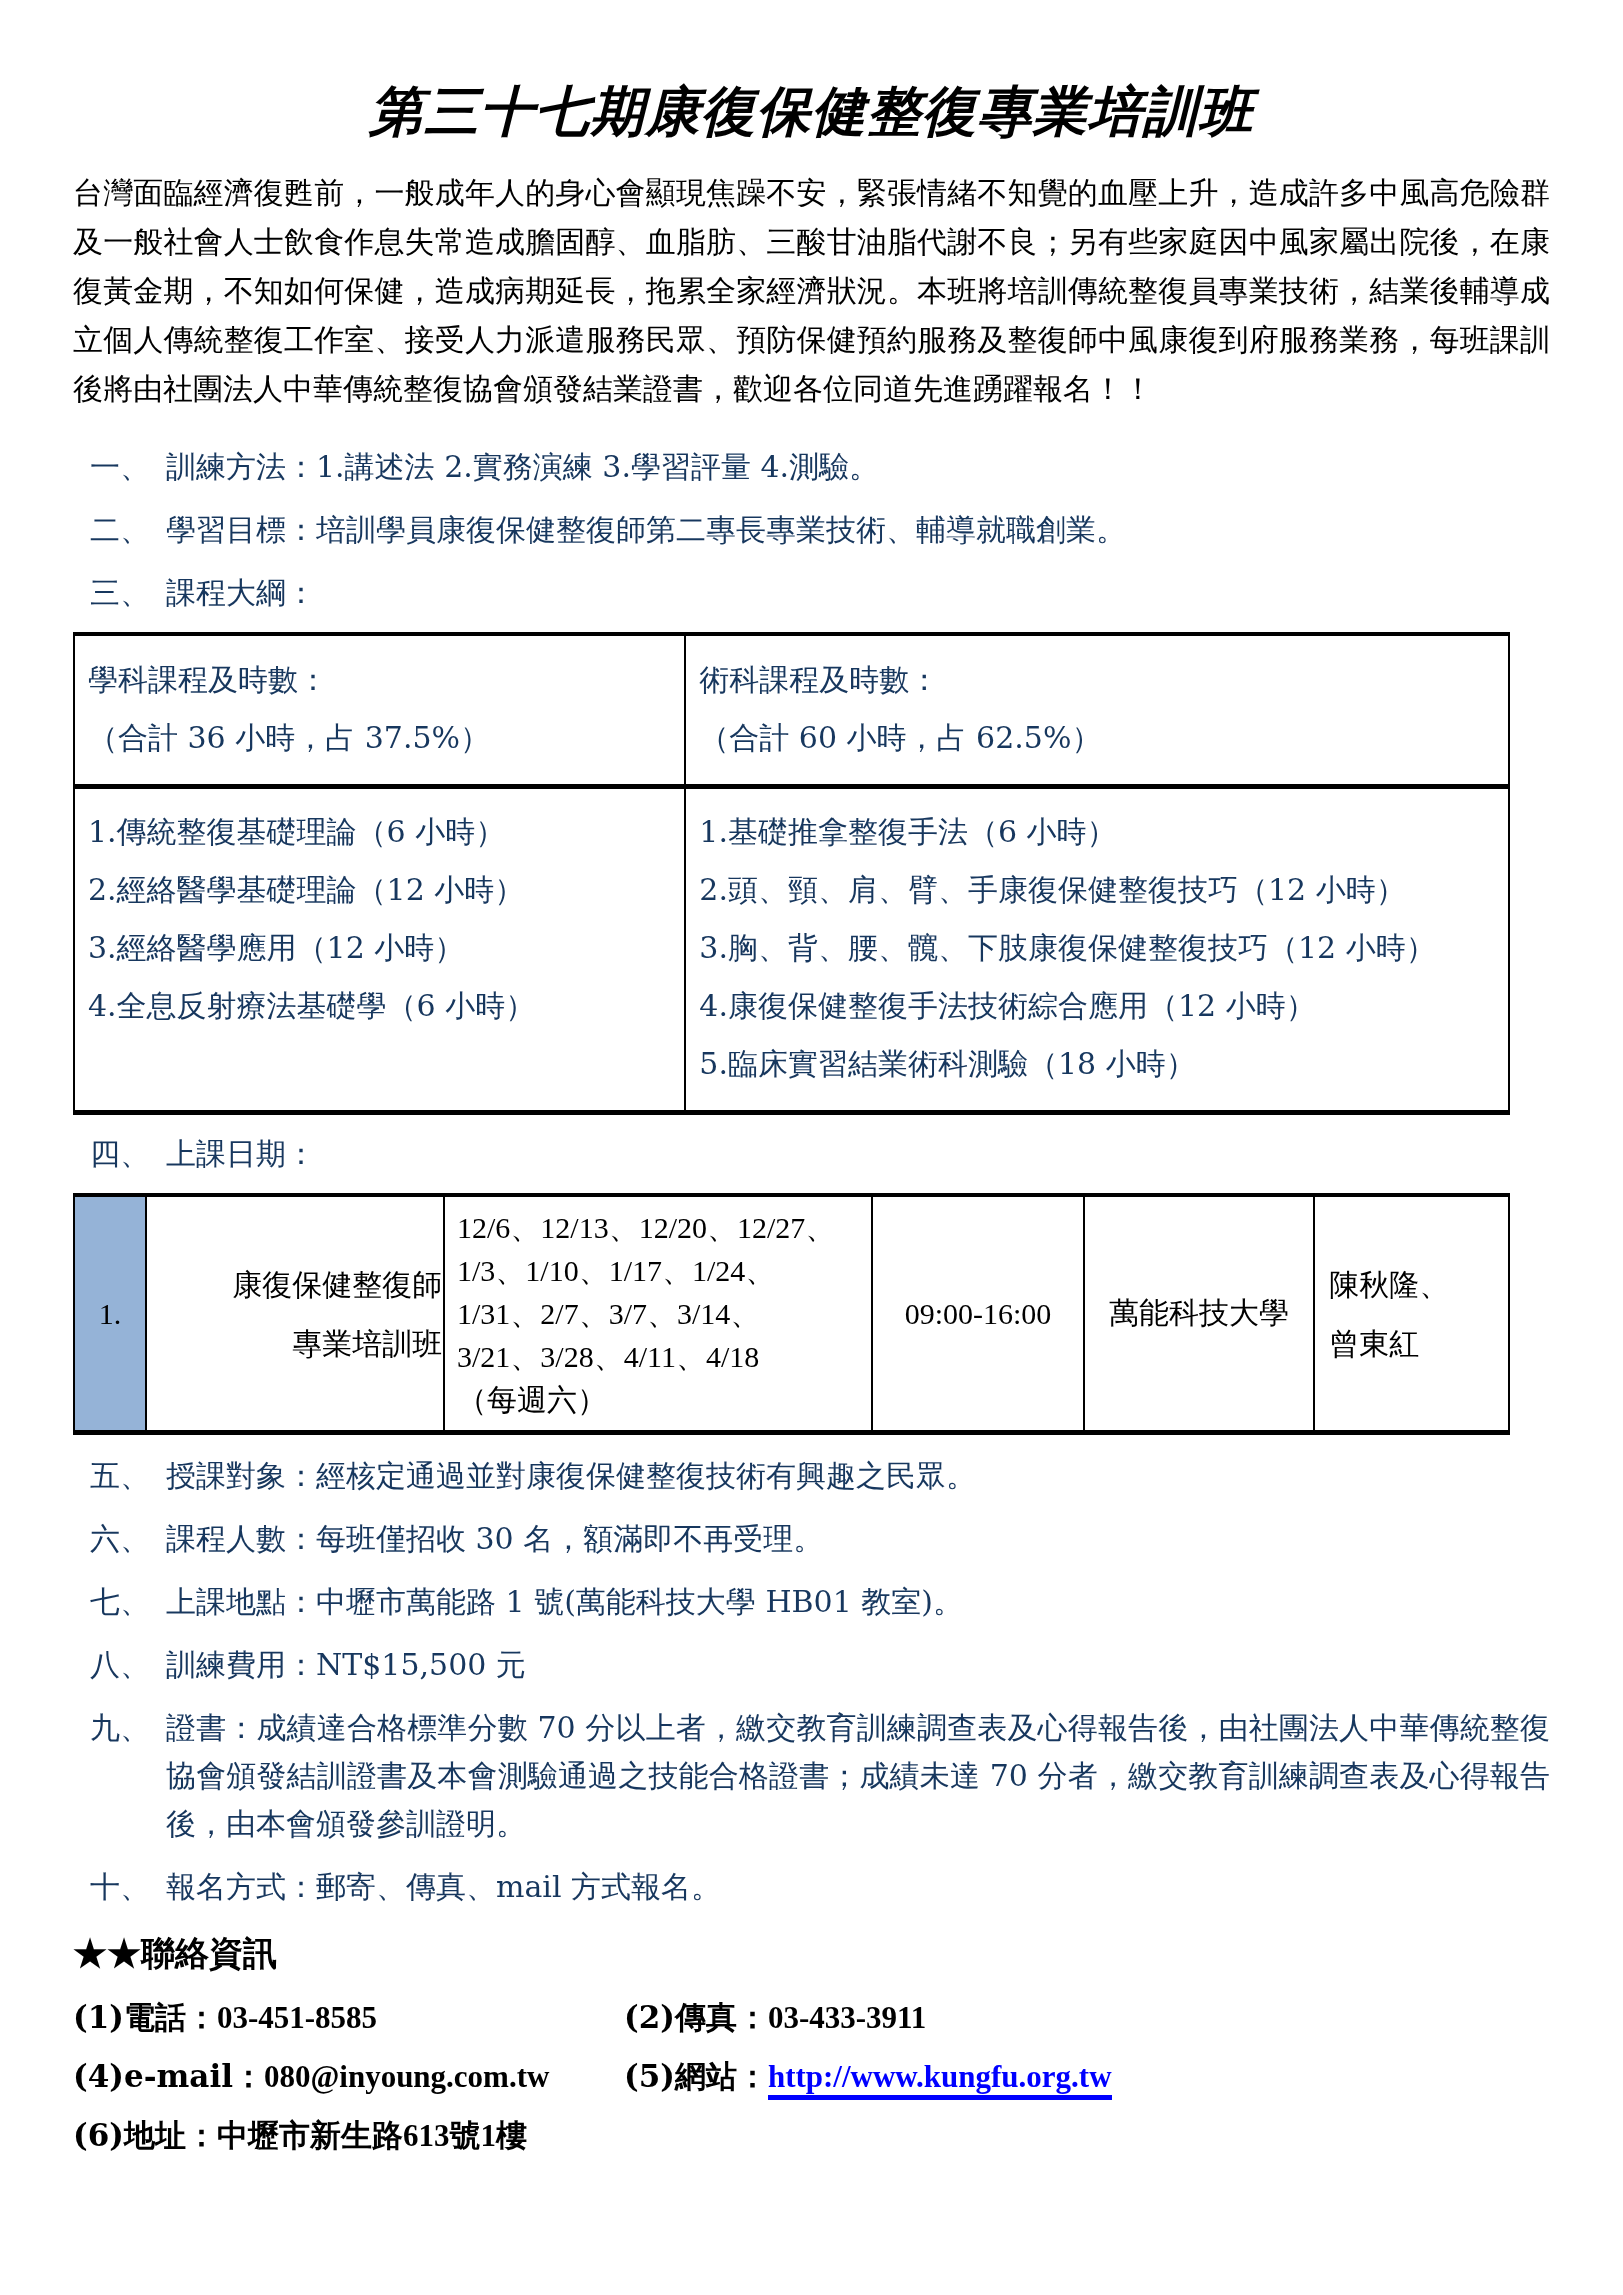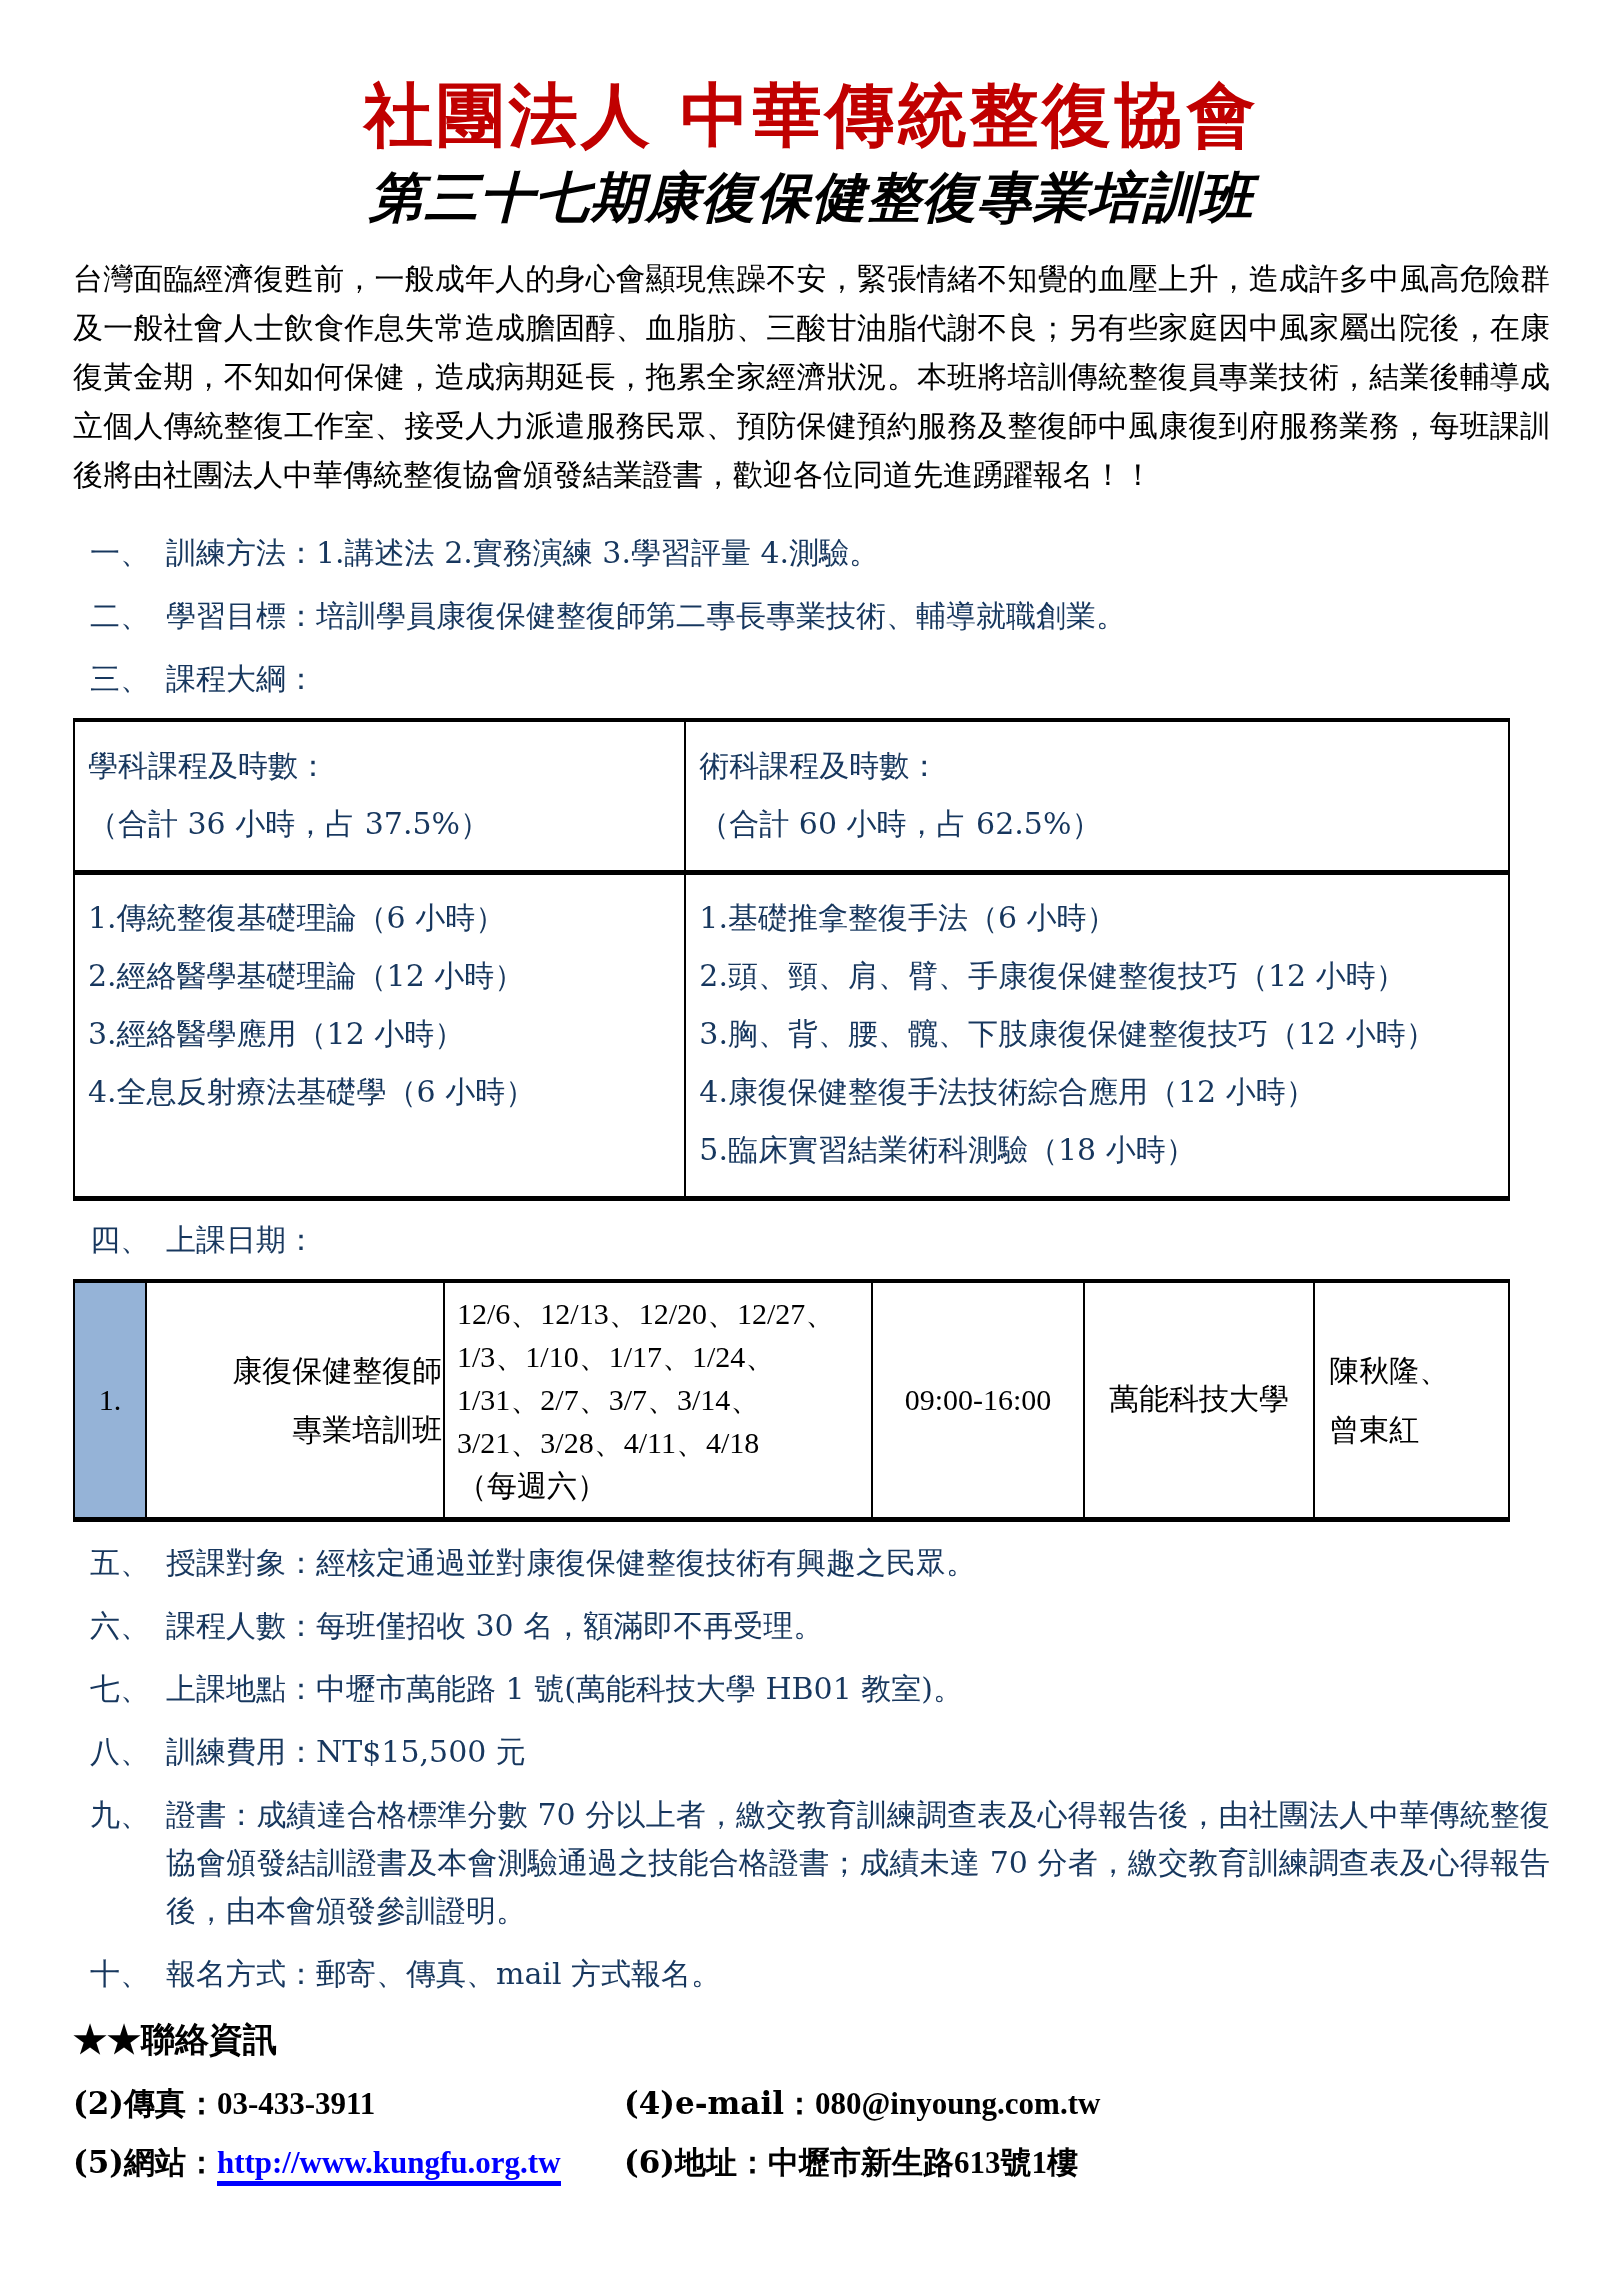--- a/index.html
+++ b/index.html
@@ -69,21 +69,20 @@
     font-size: 31px; font-weight: bold; line-height: 41px; color:#000;
   }
   .contact-entry .val { font-family: "Liberation Serif", "DejaVu Serif", serif; }
   a.website { color: #0000FF; text-decoration: none; border-bottom: 5.9px solid #0000FF; padding-bottom: 0.7px; }
 </style>
 </head>
 <body>
 
 <div class="page">
 
-  <h1 class="doc-title">社團法人 中華傳統整復協會</h1>
   <div class="doc-subtitle">第三十七期康復保健整復專業培訓班</div>
 
   <p class="intro">台灣面臨經濟復甦前，一般成年人的身心會顯現焦躁不安，緊張情緒不知覺的血壓上升，造成許多中風高危險群及一般社會人士飲食作息失常造成膽固醇、血脂肪、三酸甘油脂代謝不良；另有些家庭因中風家屬出院後，在康復黃金期，不知如何保健，造成病期延長，拖累全家經濟狀況。本班將培訓傳統整復員專業技術，結業後輔導成立個人傳統整復工作室、接受人力派遣服務民眾、預防保健預約服務及整復師中風康復到府服務業務，每班課訓後將由社團法人中華傳統整復協會頒發結業證書，歡迎各位同道先進踴躍報名！！</p>
 
   <div class="item">
     <span class="num">一、</span>
     <span class="txt">訓練方法：1.講述法 2.實務演練 3.學習評量 4.測驗。</span>
   </div>
   <div class="item">
     <span class="num">二、</span>
@@ -188,20 +187,23 @@
   </div>
   <div class="item">
     <span class="num">十、</span>
     <span class="txt">報名方式：郵寄、傳真、mail 方式報名。</span>
   </div>
 
   <div class="contact-heading">★★聯絡資訊</div>
 
   <div class="contact-grid">
     <div class="contact-entry">
+      <span class="lbl">(1)電話：</span><span class="val">03-451-8585</span>
+    </div>
+    <div class="contact-entry">
       <span class="lbl">(2)傳真：</span><span class="val">03-433-3911</span>
     </div>
     <div class="contact-entry">
       <span class="lbl">(4)e-mail：</span><span class="val">080@inyoung.com.tw</span>
     </div>
     <div class="contact-entry">
       <span class="lbl">(5)網站：</span><a href="#" class="website val">http://www.kungfu.org.tw</a>
     </div>
     <div class="contact-entry">
       <span class="lbl">(6)地址：</span><span class="val">中壢市新生路613號1樓</span>

